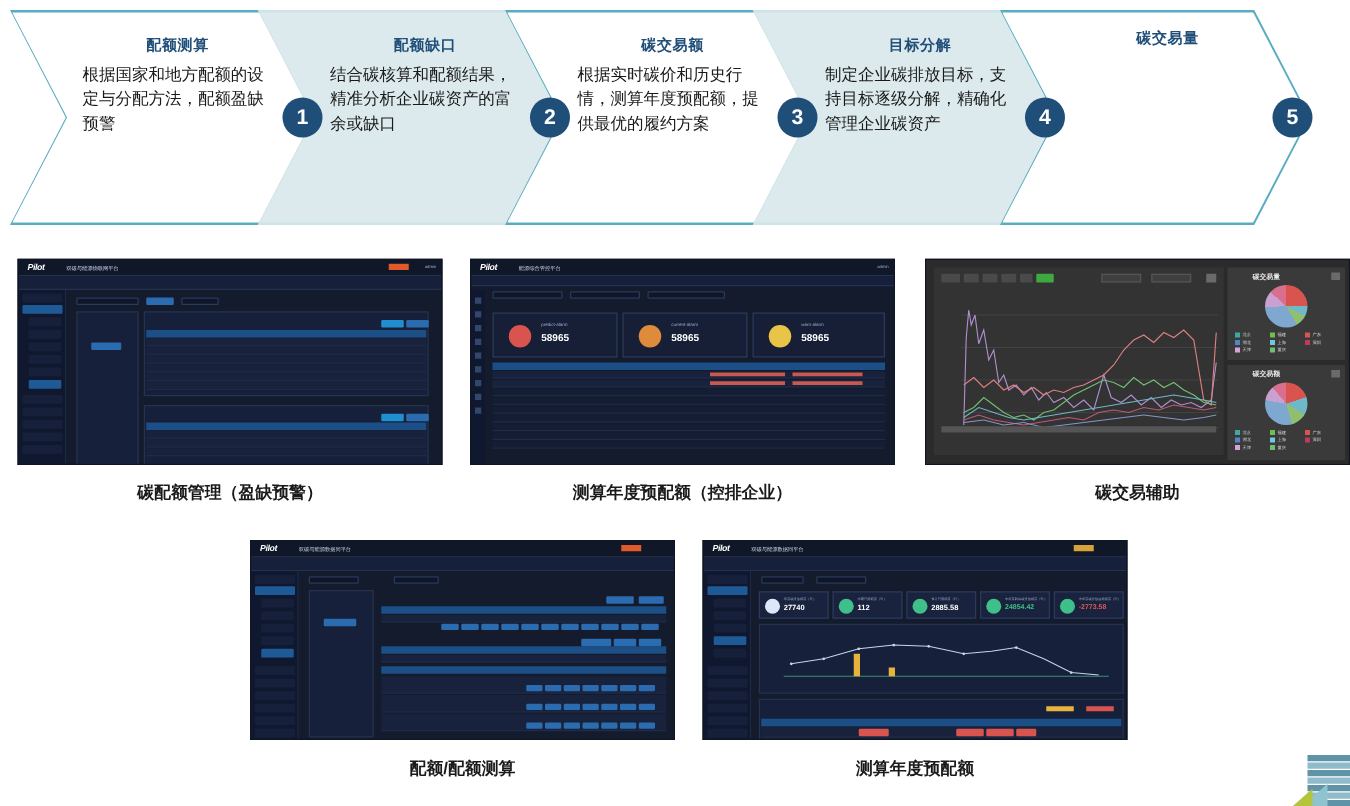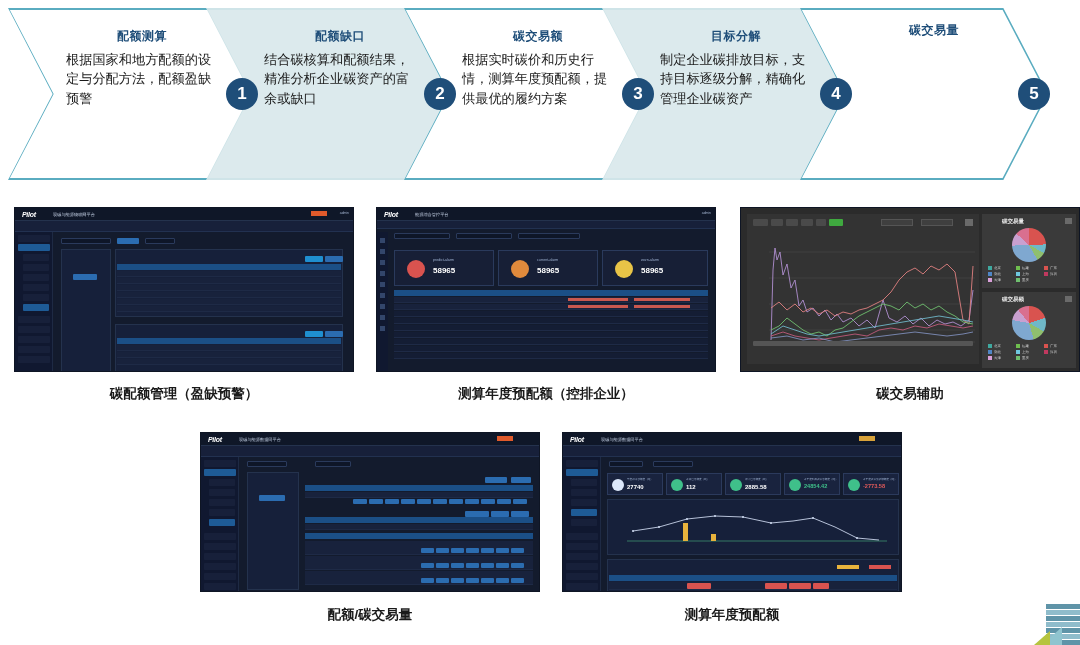--- a/index.html
+++ b/index.html
@@ -555,21 +555,21 @@
         <span class="blue-cell" style="left:146px; top:7px; width:13px;"></span>
         <span class="blue-cell" style="left:161px; top:7px; width:13px;"></span>
         <span class="blue-cell" style="left:176px; top:7px; width:13px;"></span>
         <span class="blue-cell" style="left:191px; top:7px; width:13px;"></span>
         <span class="blue-cell" style="left:206px; top:7px; width:13px;"></span>
       </div>
 
     </div>
   </div>
 </div>
-<div class="caption" style="left:200px; top:606px; width:340px;">配额/碳交易量</div>
+<div class="caption" style="left:200px; top:606px; width:340px;">配额/配额测算</div>
 
 <div class="shot" style="left:562px; top:432px; width:340px; height:160px;">
   <div class="app">
     <div class="app-top">
       <div class="logo">Pilot</div>
       <div class="logo-sub">双碳与能源数据同平台</div>
       <div class="top-right-bar" style="background:#d8a23a;"></div>
     </div>
     <div class="app-sub"></div>
     <div class="side">

